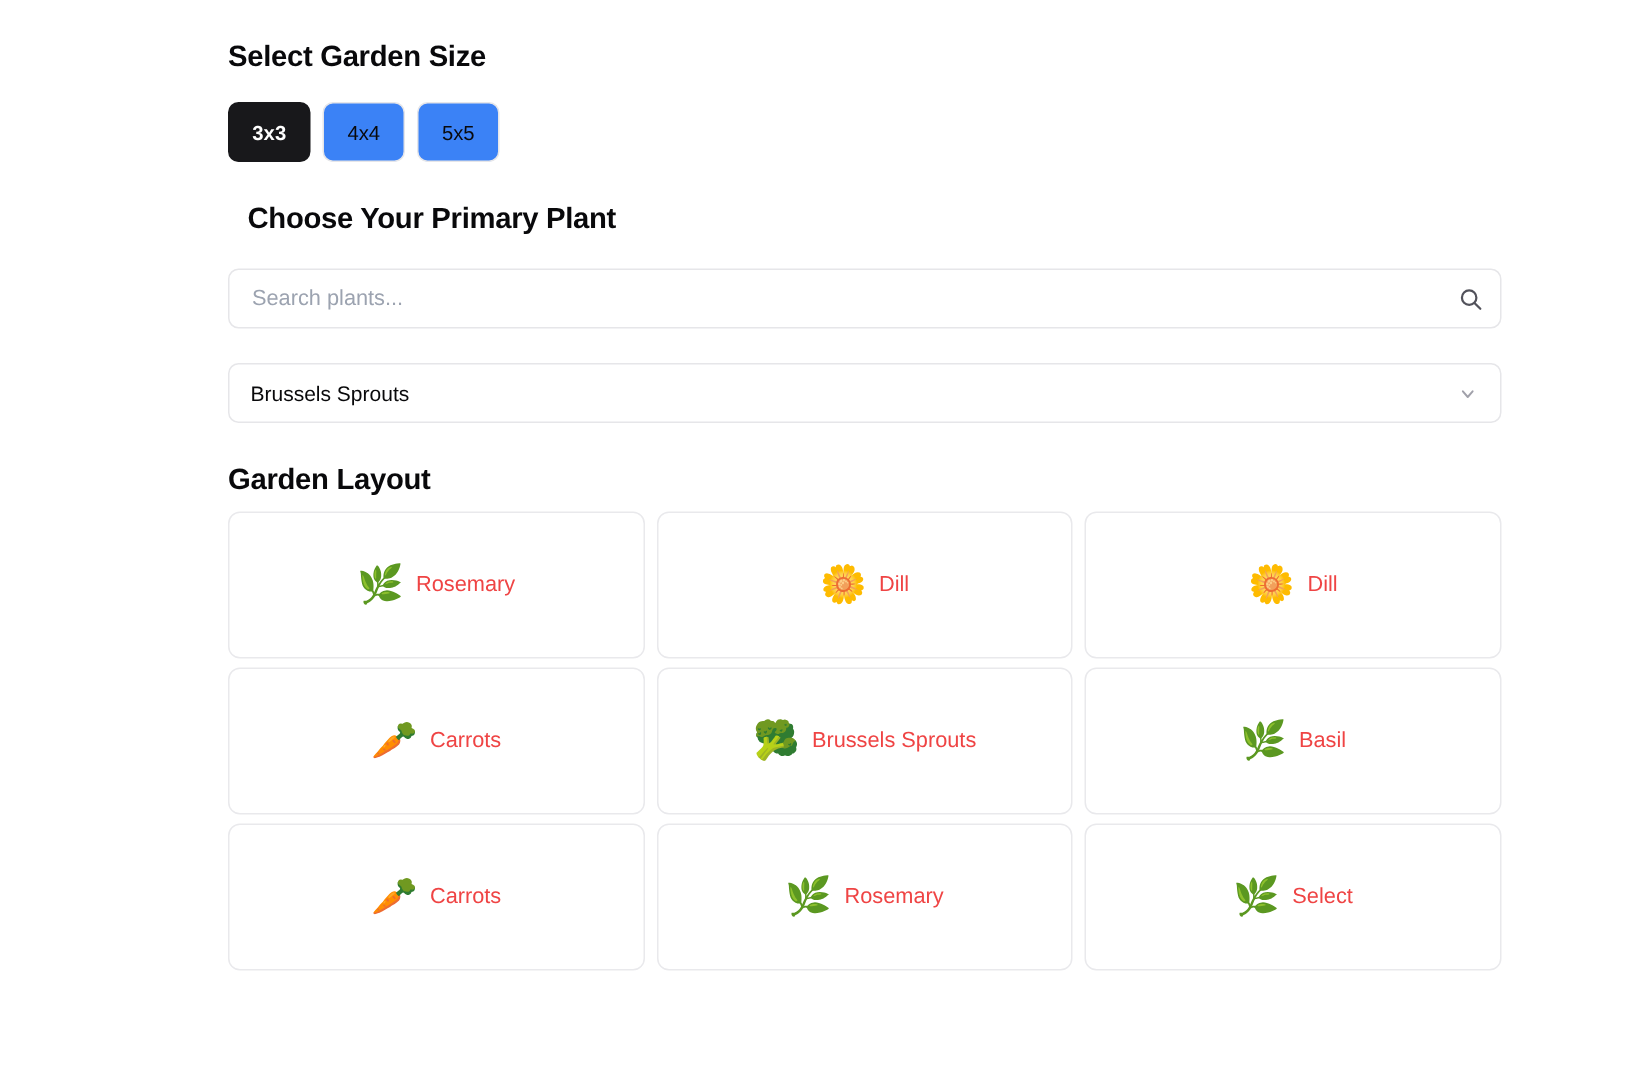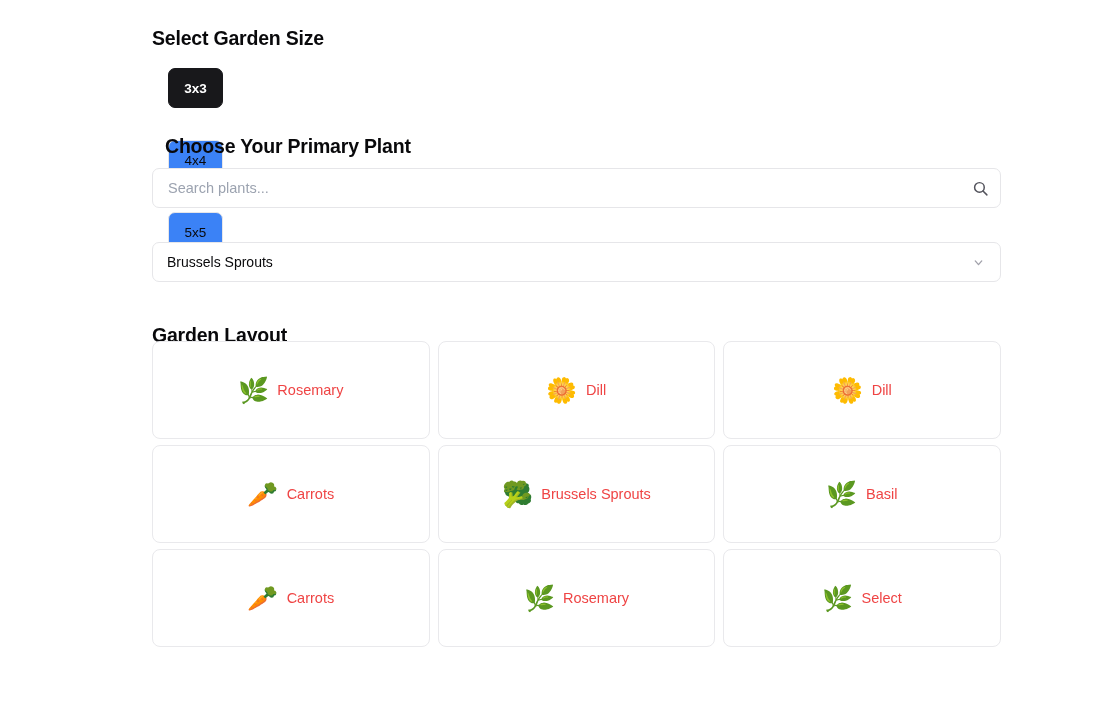--- a/index.html
+++ b/index.html
@@ -31,30 +31,29 @@
   .section-heading {
     font-size: 19.5px;
     font-weight: bold;
     color: #09090b;
     letter-spacing: -0.2px;
     line-height: 1;
   }
 
   #h-size     { position: absolute; top: 29px; }
   #h-primary  { position: absolute; top: 137px; margin-left: 13px; }
-  #h-layout   { position: absolute; top: 326px; }
+  #h-layout   { position: absolute; top: 311px; }
 
   
   .size-row {
     position: absolute;
     top: 68px;
-    left: 16px;
-    display: flex;
-    gap: 32px;
-    flex-direction: column;
+    left: 0;
+    display: flex;
+    gap: 8px;
   }
   .size-btn {
     width: 55px;
     height: 40px;
     border-radius: 7px;
     display: flex;
     align-items: center;
     justify-content: center;
     font-size: 13.5px;
     font-weight: 500;
@@ -67,21 +66,21 @@
   .size-btn.active {
     background: #18181b;
     color: #ffffff;
     border-color: #18181b;
     font-weight: 600;
   }
 
   
   .search-wrap {
     position: absolute;
-    top: 168px;
+    top: 179px;
     left: 0;
     width: 849px;
     height: 40px;
   }
   .search-input {
     width: 100%;
     height: 100%;
     border: 1px solid #e6e6e9;
     border-radius: 7px;
     background: #ffffff;

